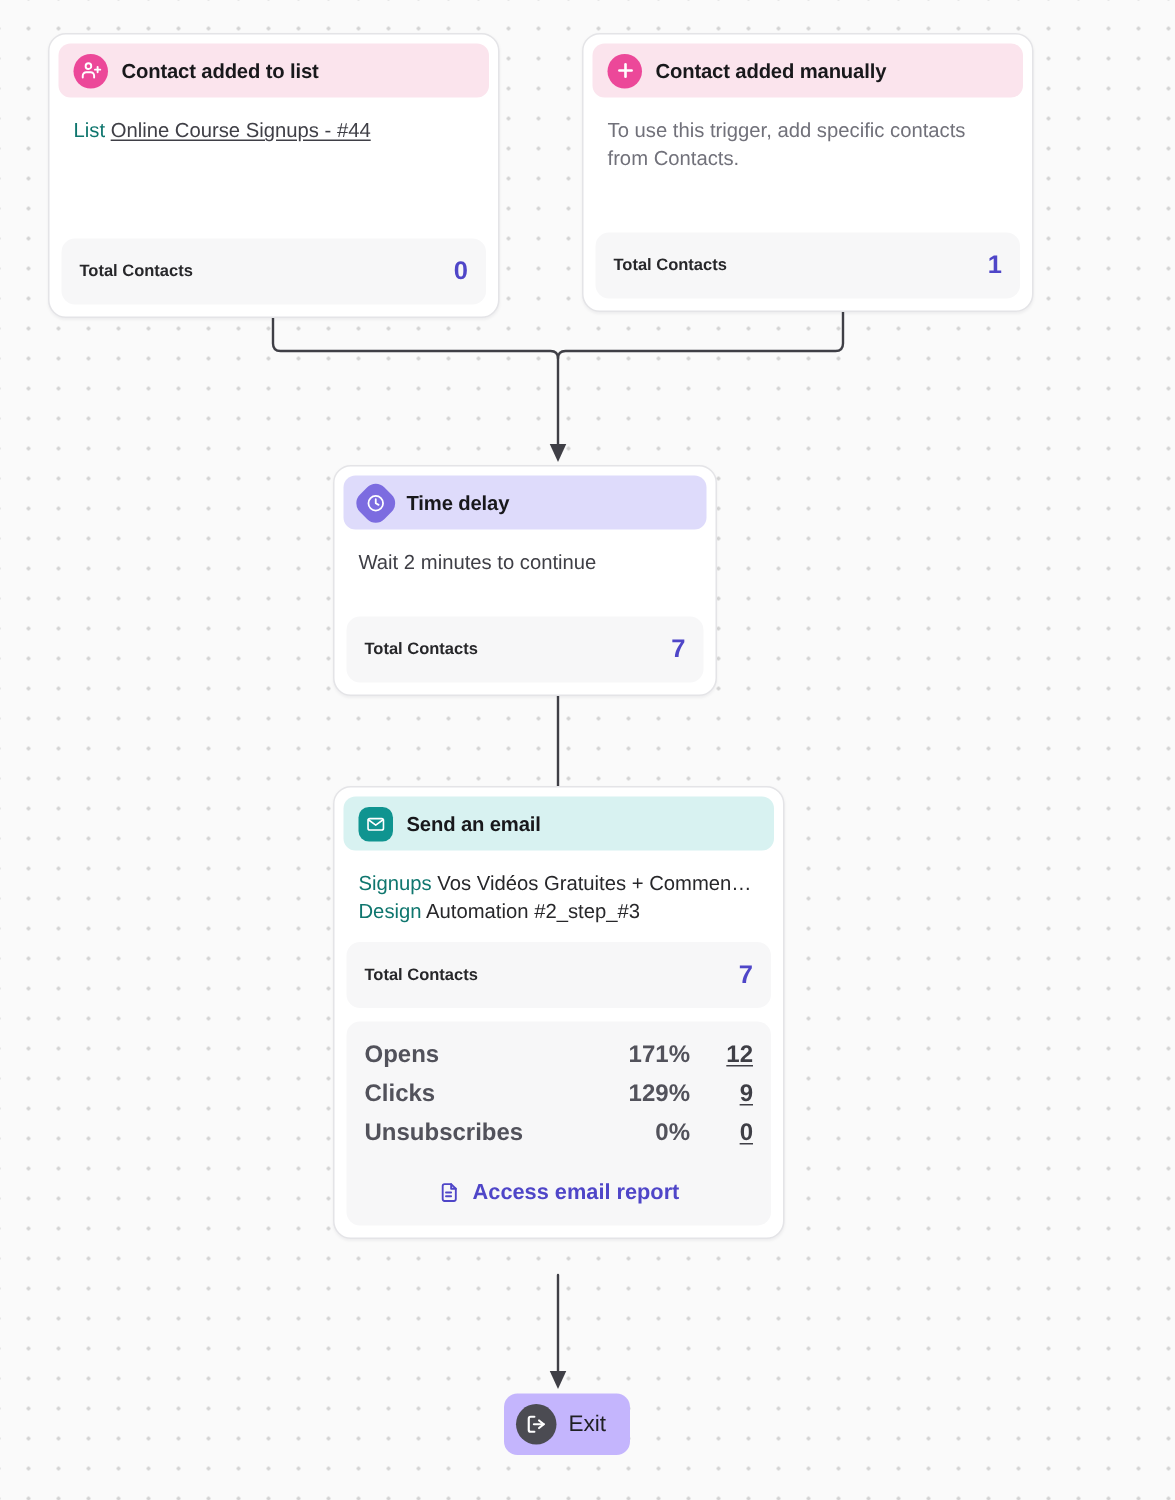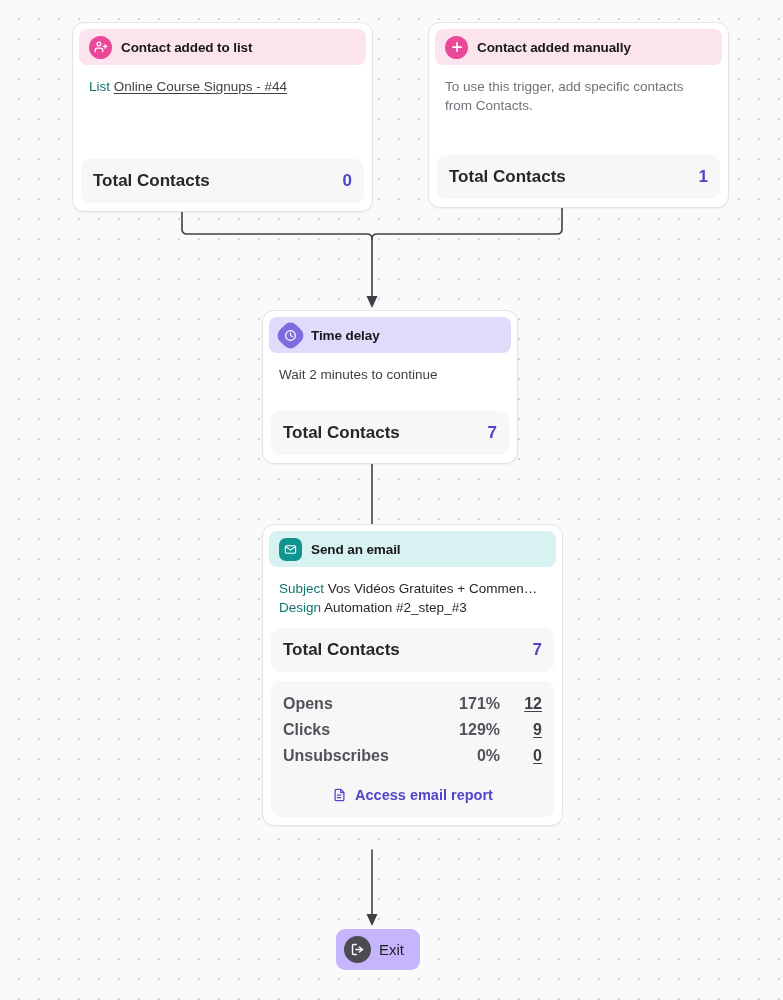--- a/index.html
+++ b/index.html
@@ -34,21 +34,20 @@
   .card {
     position: absolute;
     background: #ffffff;
     border: 1px solid #e4e4e7;
     border-radius: 12px;
     box-shadow: 0 1px 2px rgba(16,24,40,0.05);
     z-index: 2;
     padding: 6px;
     display: flex;
     flex-direction: column;
-    margin-left: 40px;
   }
 
   .card-header {
     display: flex;
     align-items: center;
     gap: 9px;
     border-radius: 8px;
     padding: 8px 10px;
     height: 36px;
   }
@@ -113,21 +112,21 @@
   }
   .panel + .panel { margin-top: 7px; }
 
   .totals-row {
     display: flex;
     align-items: center;
     justify-content: space-between;
     padding: 12px 12px;
   }
   .totals-label {
-    font-size: 17px;
+    font-size: 11px;
     font-weight: bold;
     color: #27272a;
   }
   .totals-value {
     font-size: 17px;
     font-weight: bold;
     color: #4f46c8;
   }
 
   
@@ -282,21 +281,21 @@
       <svg width="13" height="13" viewBox="0 0 24 24" fill="none" stroke="#ffffff" stroke-width="2" stroke-linecap="round" stroke-linejoin="round">
         <rect x="2.5" y="5" width="19" height="14" rx="2.2"></rect>
         <polyline points="3 6.5 12 13 21 6.5"></polyline>
       </svg>
     </span>
     <span class="card-title">Send an email</span>
   </div>
 
   <div class="card-body" style="padding-bottom:10px;">
     <div class="kv-line">
-      <span class="kv-key">Subject</span>
+      <span class="kv-key">Signups</span>
       <span class="kv-val">Vos Vidéos Gratuites + Commen…</span>
     </div>
     <div class="kv-line">
       <span class="kv-key">Design</span>
       <span class="kv-val">Automation #2_step_#3</span>
     </div>
   </div>
 
   <div class="panel">
     <div class="totals-row">

